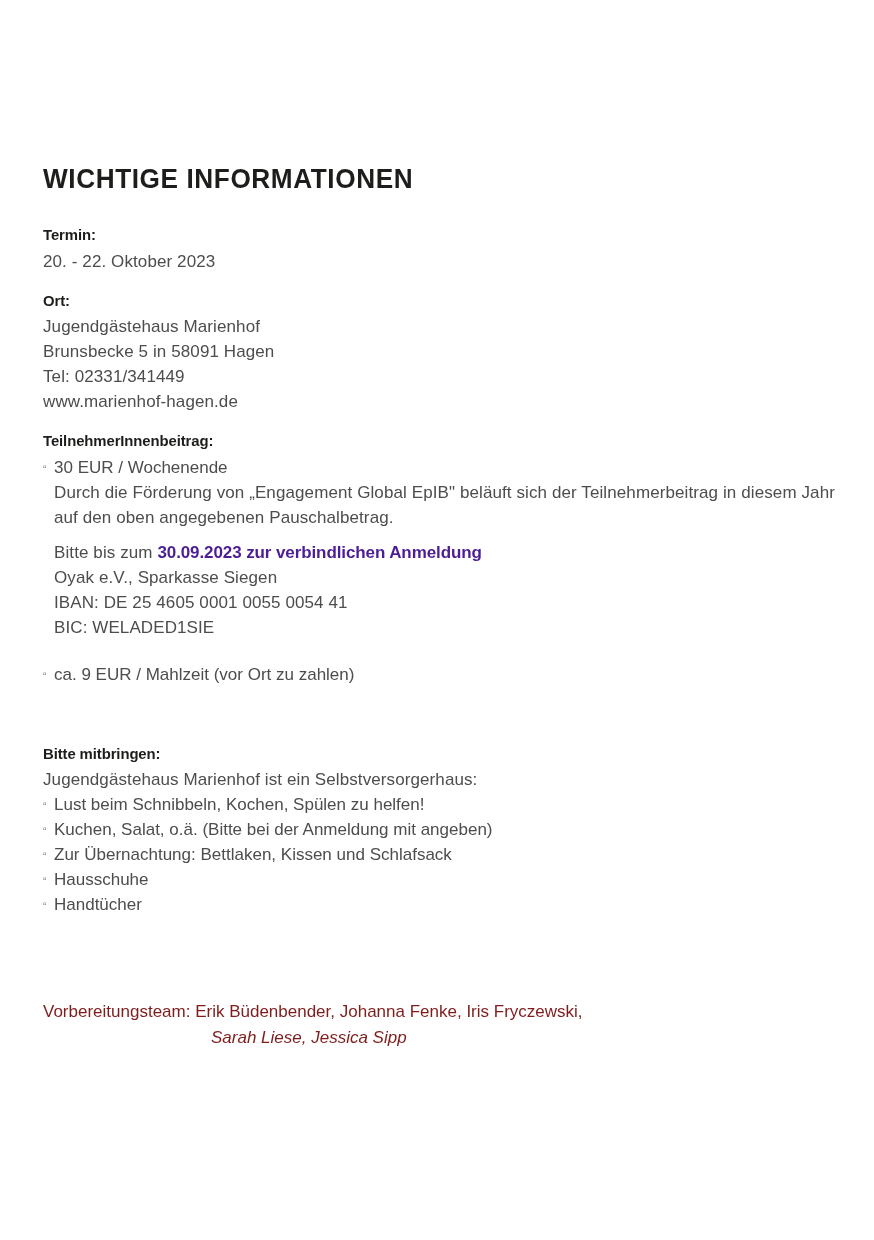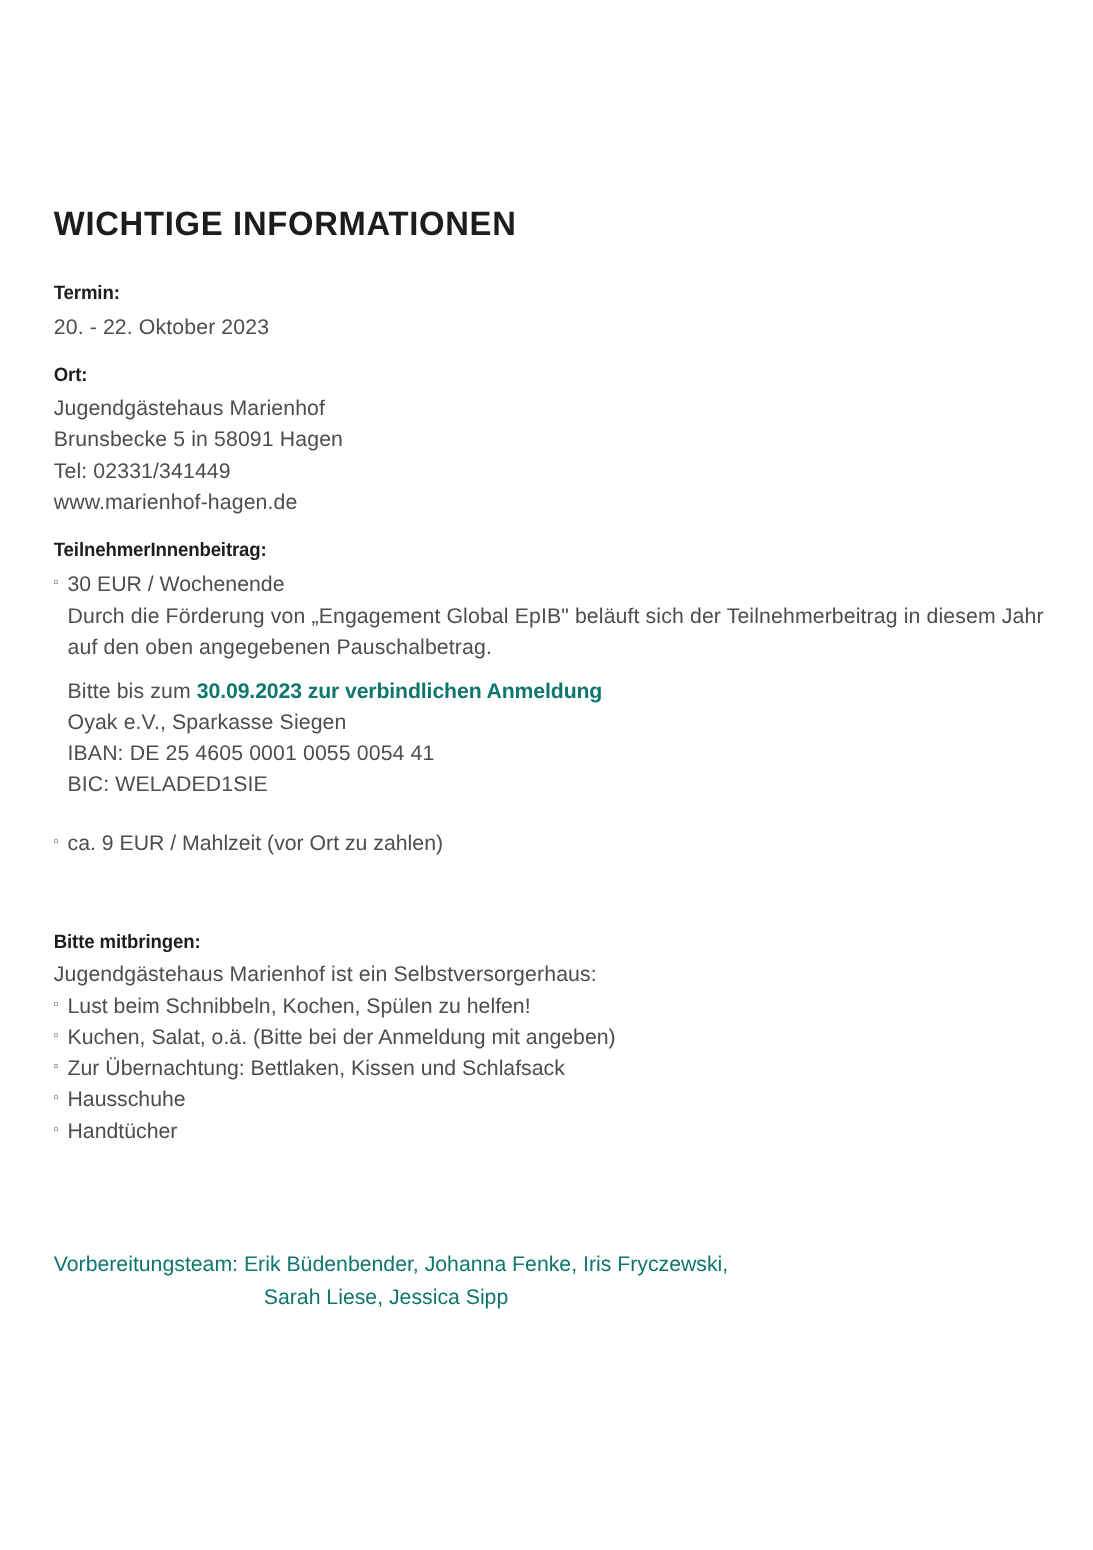--- a/index.html
+++ b/index.html
@@ -85,34 +85,34 @@
 
   
   .indent { padding-left: 11px; }
 
   .spacer-sm { height: 10px; }
   .spacer-md { height: 22px; }
   .spacer-lg { height: 40px; }
 
   b, .b {
     font-weight: bold;
-    color: #0f766e;
+    color: #4c1d95;
     letter-spacing: -0.1px;
   }
 
   
   .footer {
     margin-top: 44px;
     font-size: 17px;
     font-weight: 300;
-    color: #0f766e;
+    color: #7f1d1d;
     line-height: 26px;
   }
   .footer .f1 { white-space: pre; }
-  .footer .f2 { white-space: pre; padding-left: 168px; }
+  .footer .f2 { white-space: pre; padding-left: 168px; font-style: italic; }
 </style>
 </head>
 <body>
 
 <div class="page">
 
   <h1 class="doc-title">WICHTIGE INFORMATIONEN</h1>
 
   <div class="section">
     <div class="sec-head">Termin:</div>

